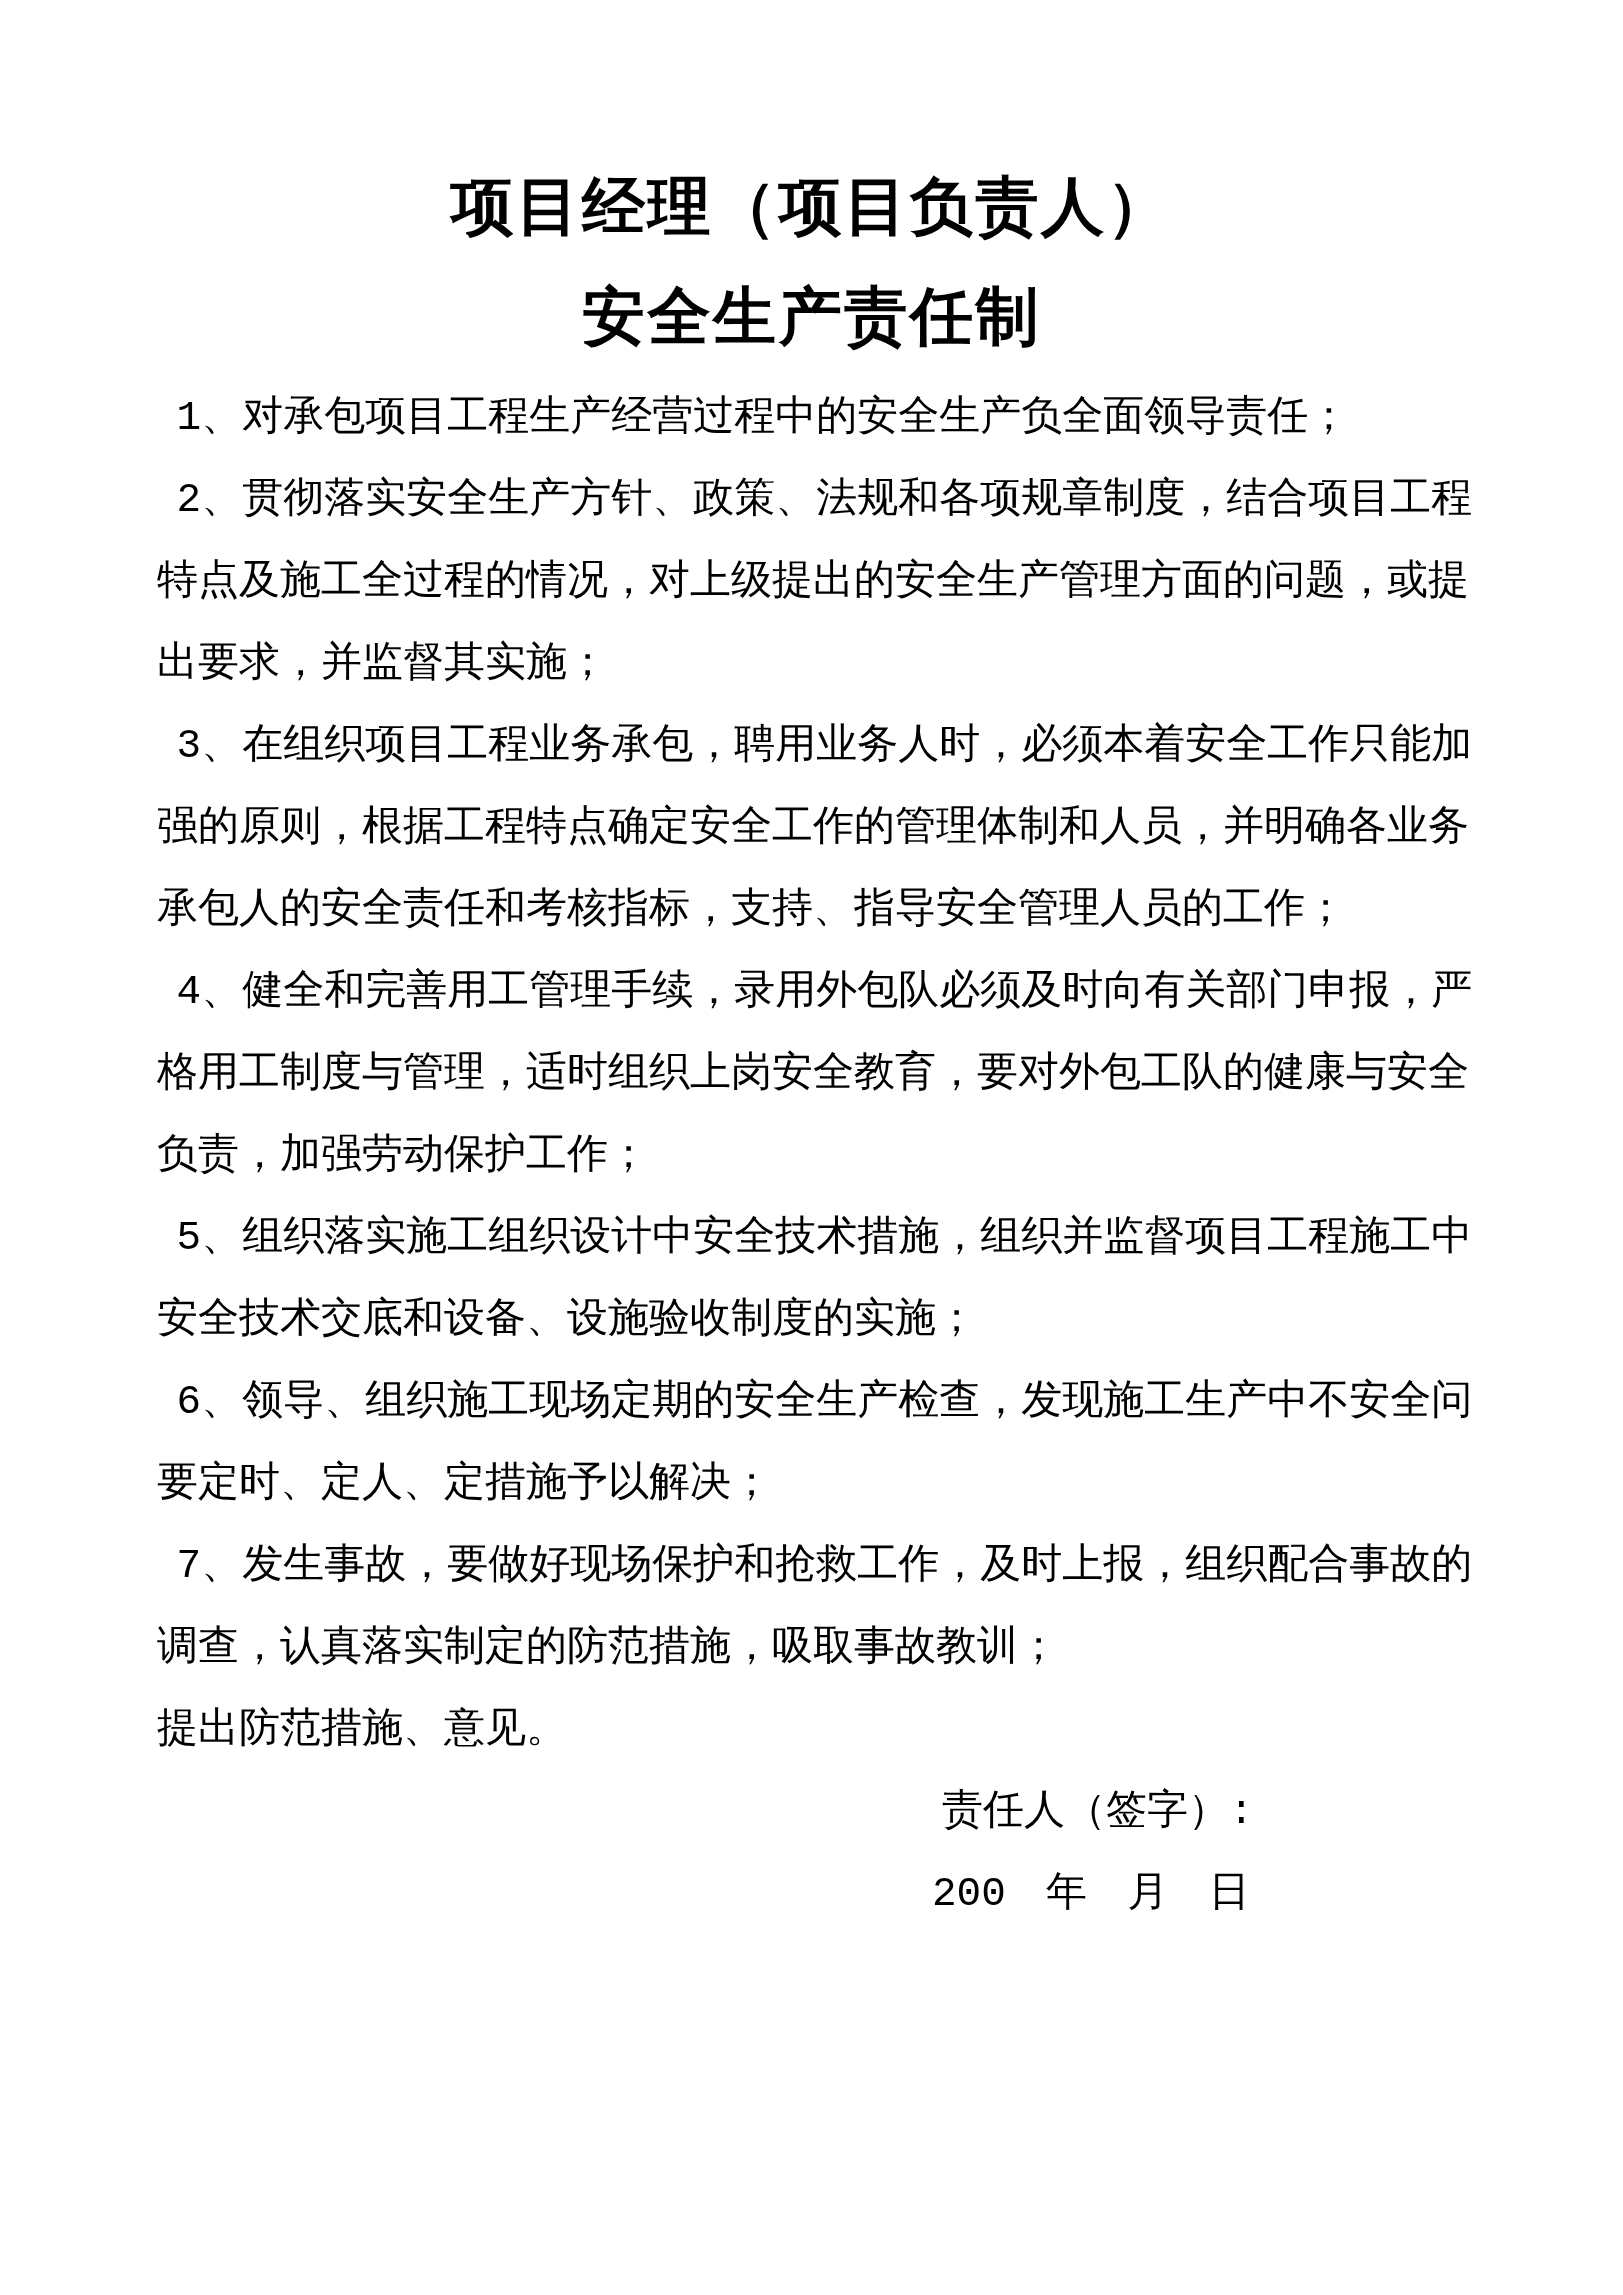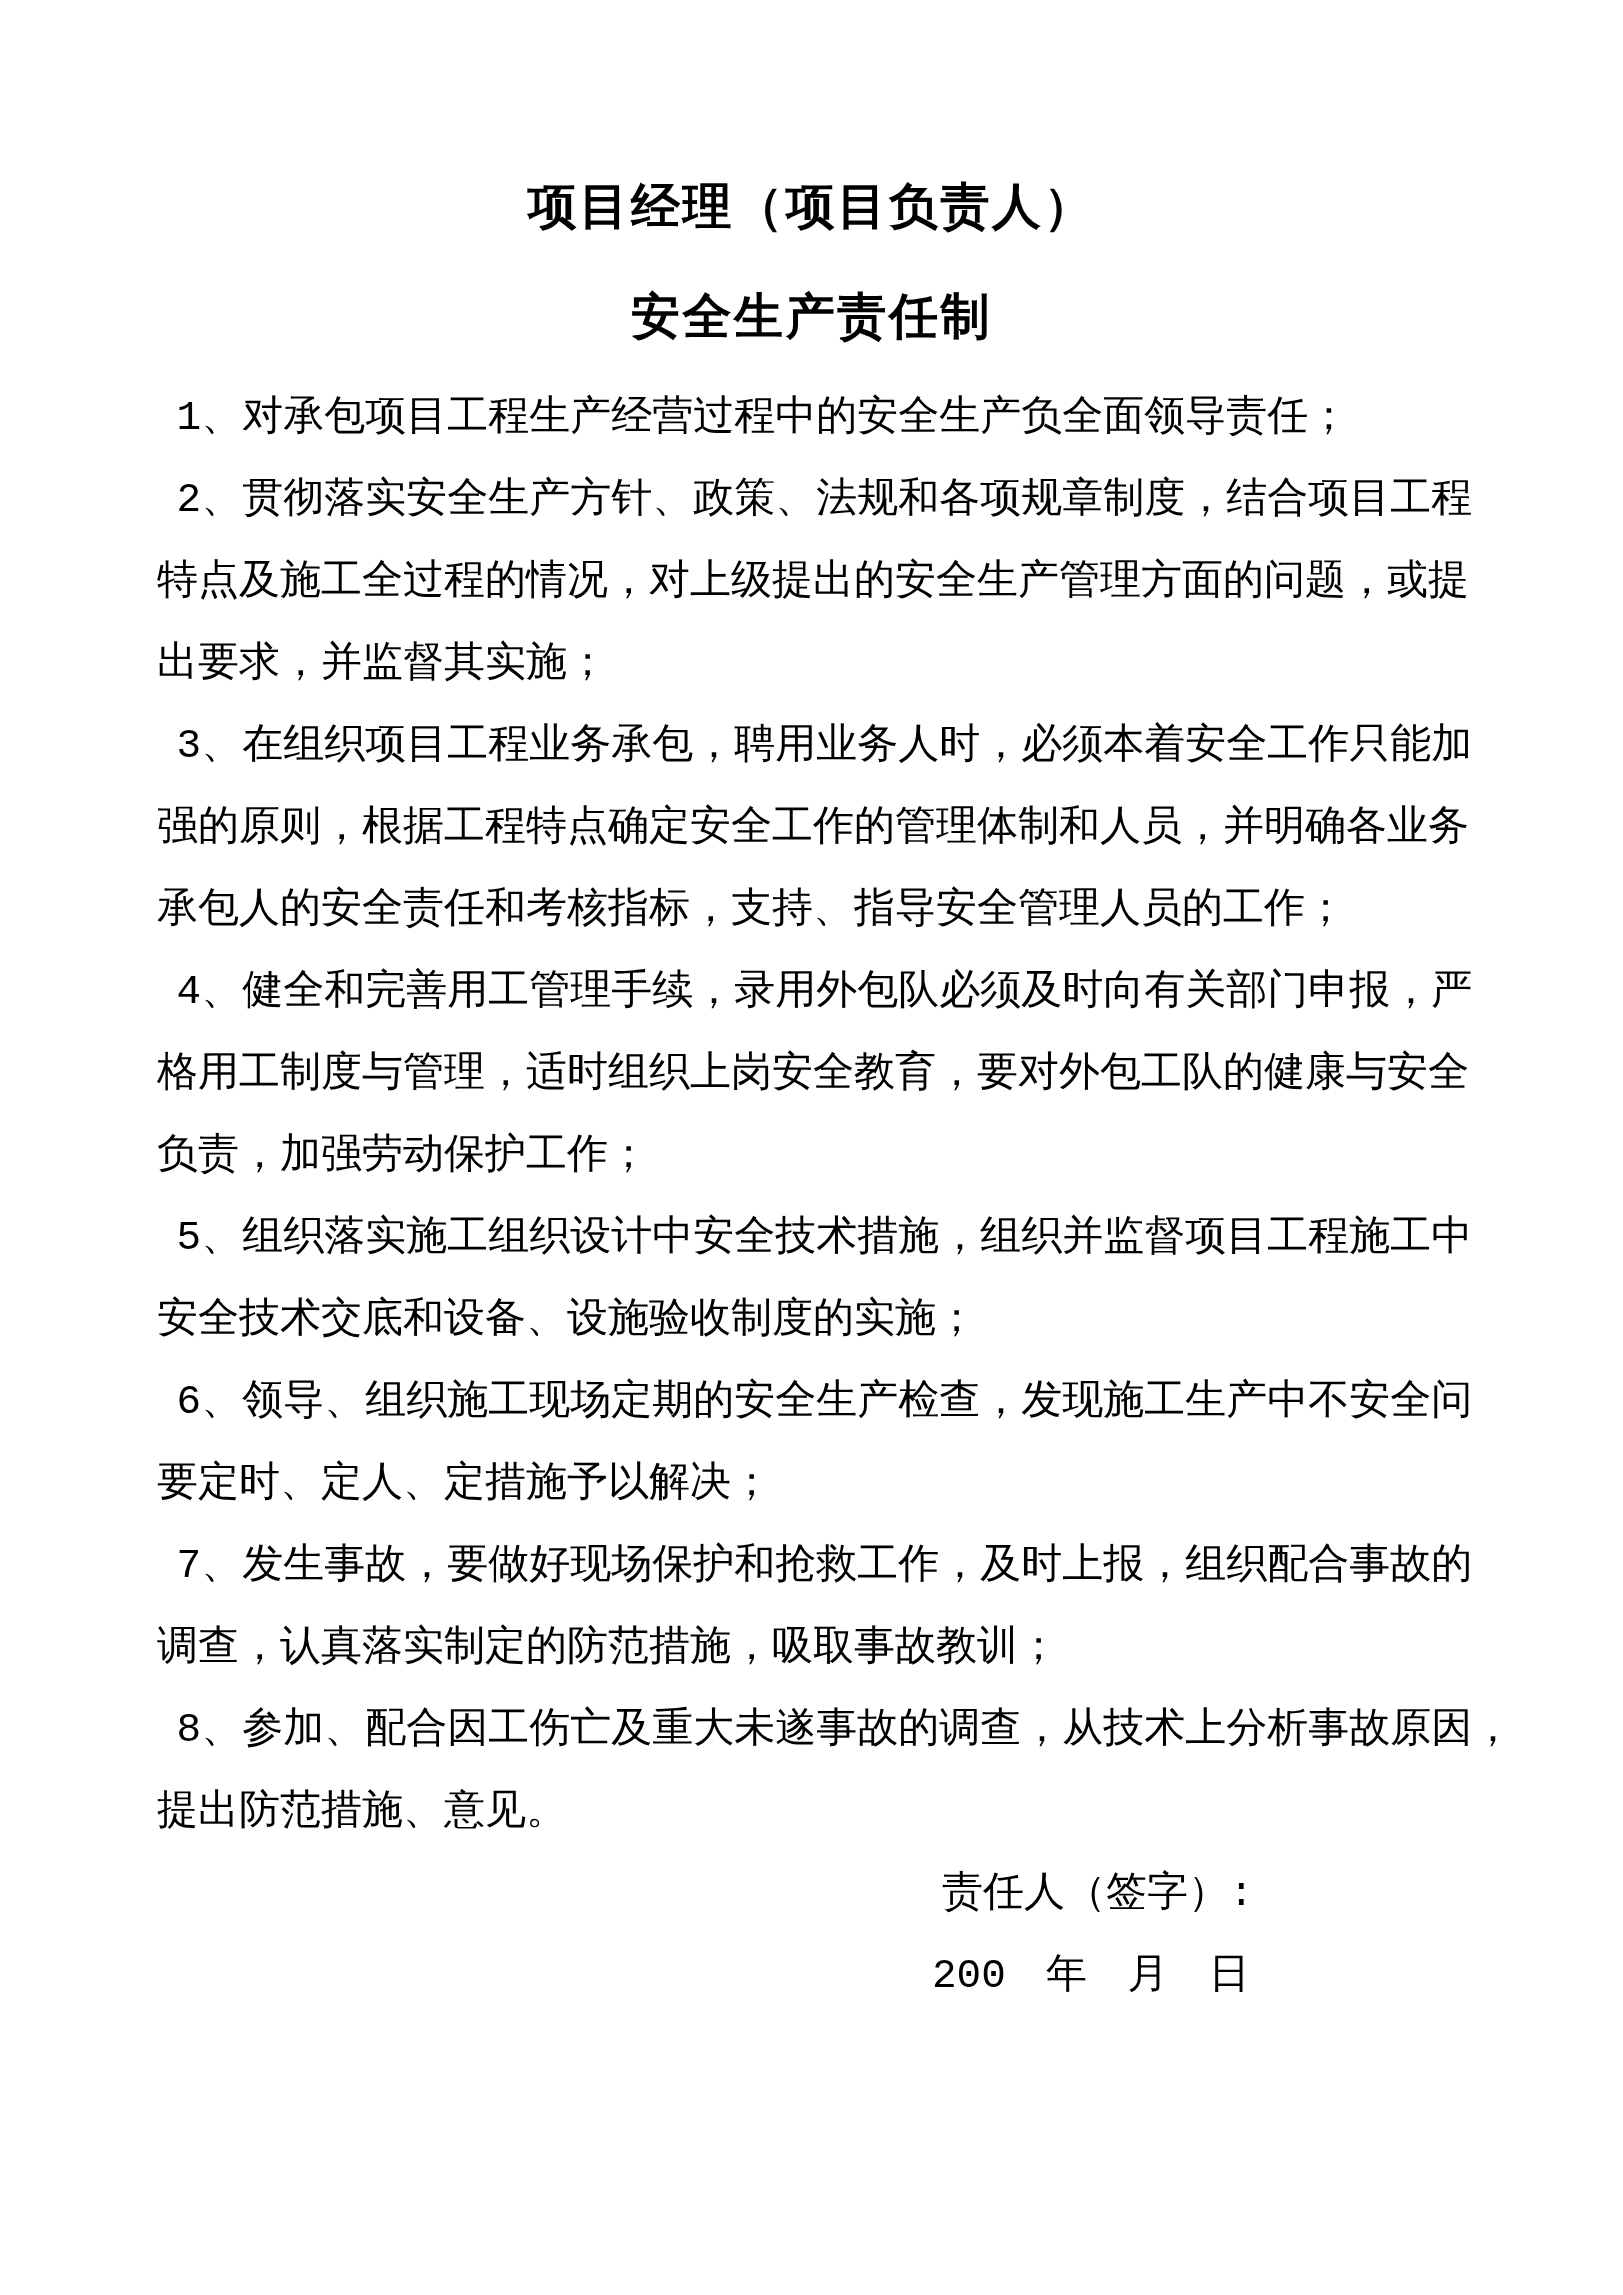--- a/index.html
+++ b/index.html
@@ -16,21 +16,21 @@
     overflow: hidden;
     font-family: "Liberation Serif", "DejaVu Serif", serif;
   }
   .title-block {
     padding-top: 151px;
     text-align: center;
   }
   .title-line {
     font-family: "Liberation Sans", "DejaVu Sans", sans-serif;
     font-weight: 900;
-    font-size: 49px;
+    font-size: 63px;
     line-height: 110px;
     letter-spacing: 2.6px;
     white-space: nowrap;
   }
   .body-block {
     margin-top: 5.9px;
     margin-left: 157px;
     width: 1312px;
     font-size: 41px;
   }
@@ -73,21 +73,20 @@
         <div class="line">承包人的安全责任和考核指标，支持、指导安全管理人员的工作；</div>
         <div class="line first">4、健全和完善用工管理手续，录用外包队必须及时向有关部门申报，严</div>
         <div class="line">格用工制度与管理，适时组织上岗安全教育，要对外包工队的健康与安全</div>
         <div class="line">负责，加强劳动保护工作；</div>
         <div class="line first">5、组织落实施工组织设计中安全技术措施，组织并监督项目工程施工中</div>
         <div class="line">安全技术交底和设备、设施验收制度的实施；</div>
         <div class="line first">6、领导、组织施工现场定期的安全生产检查，发现施工生产中不安全问</div>
         <div class="line">要定时、定人、定措施予以解决；</div>
         <div class="line first">7、发生事故，要做好现场保护和抢救工作，及时上报，组织配合事故的</div>
         <div class="line">调查，认真落实制定的防范措施，吸取事故教训；</div>
-        <div class="line first">8、参加、配合因工伤亡及重大未遂事故的调查，从技术上分析事故原因，</div>
         <div class="line">提出防范措施、意见。</div>
       </div>
 
     <div class="signature-block">
       <div class="line sig-line signer">责任人（签字）:</div>
       <div class="line sig-line date">200 年 月 日</div>
     </div>
   </div>
 
 </div>

